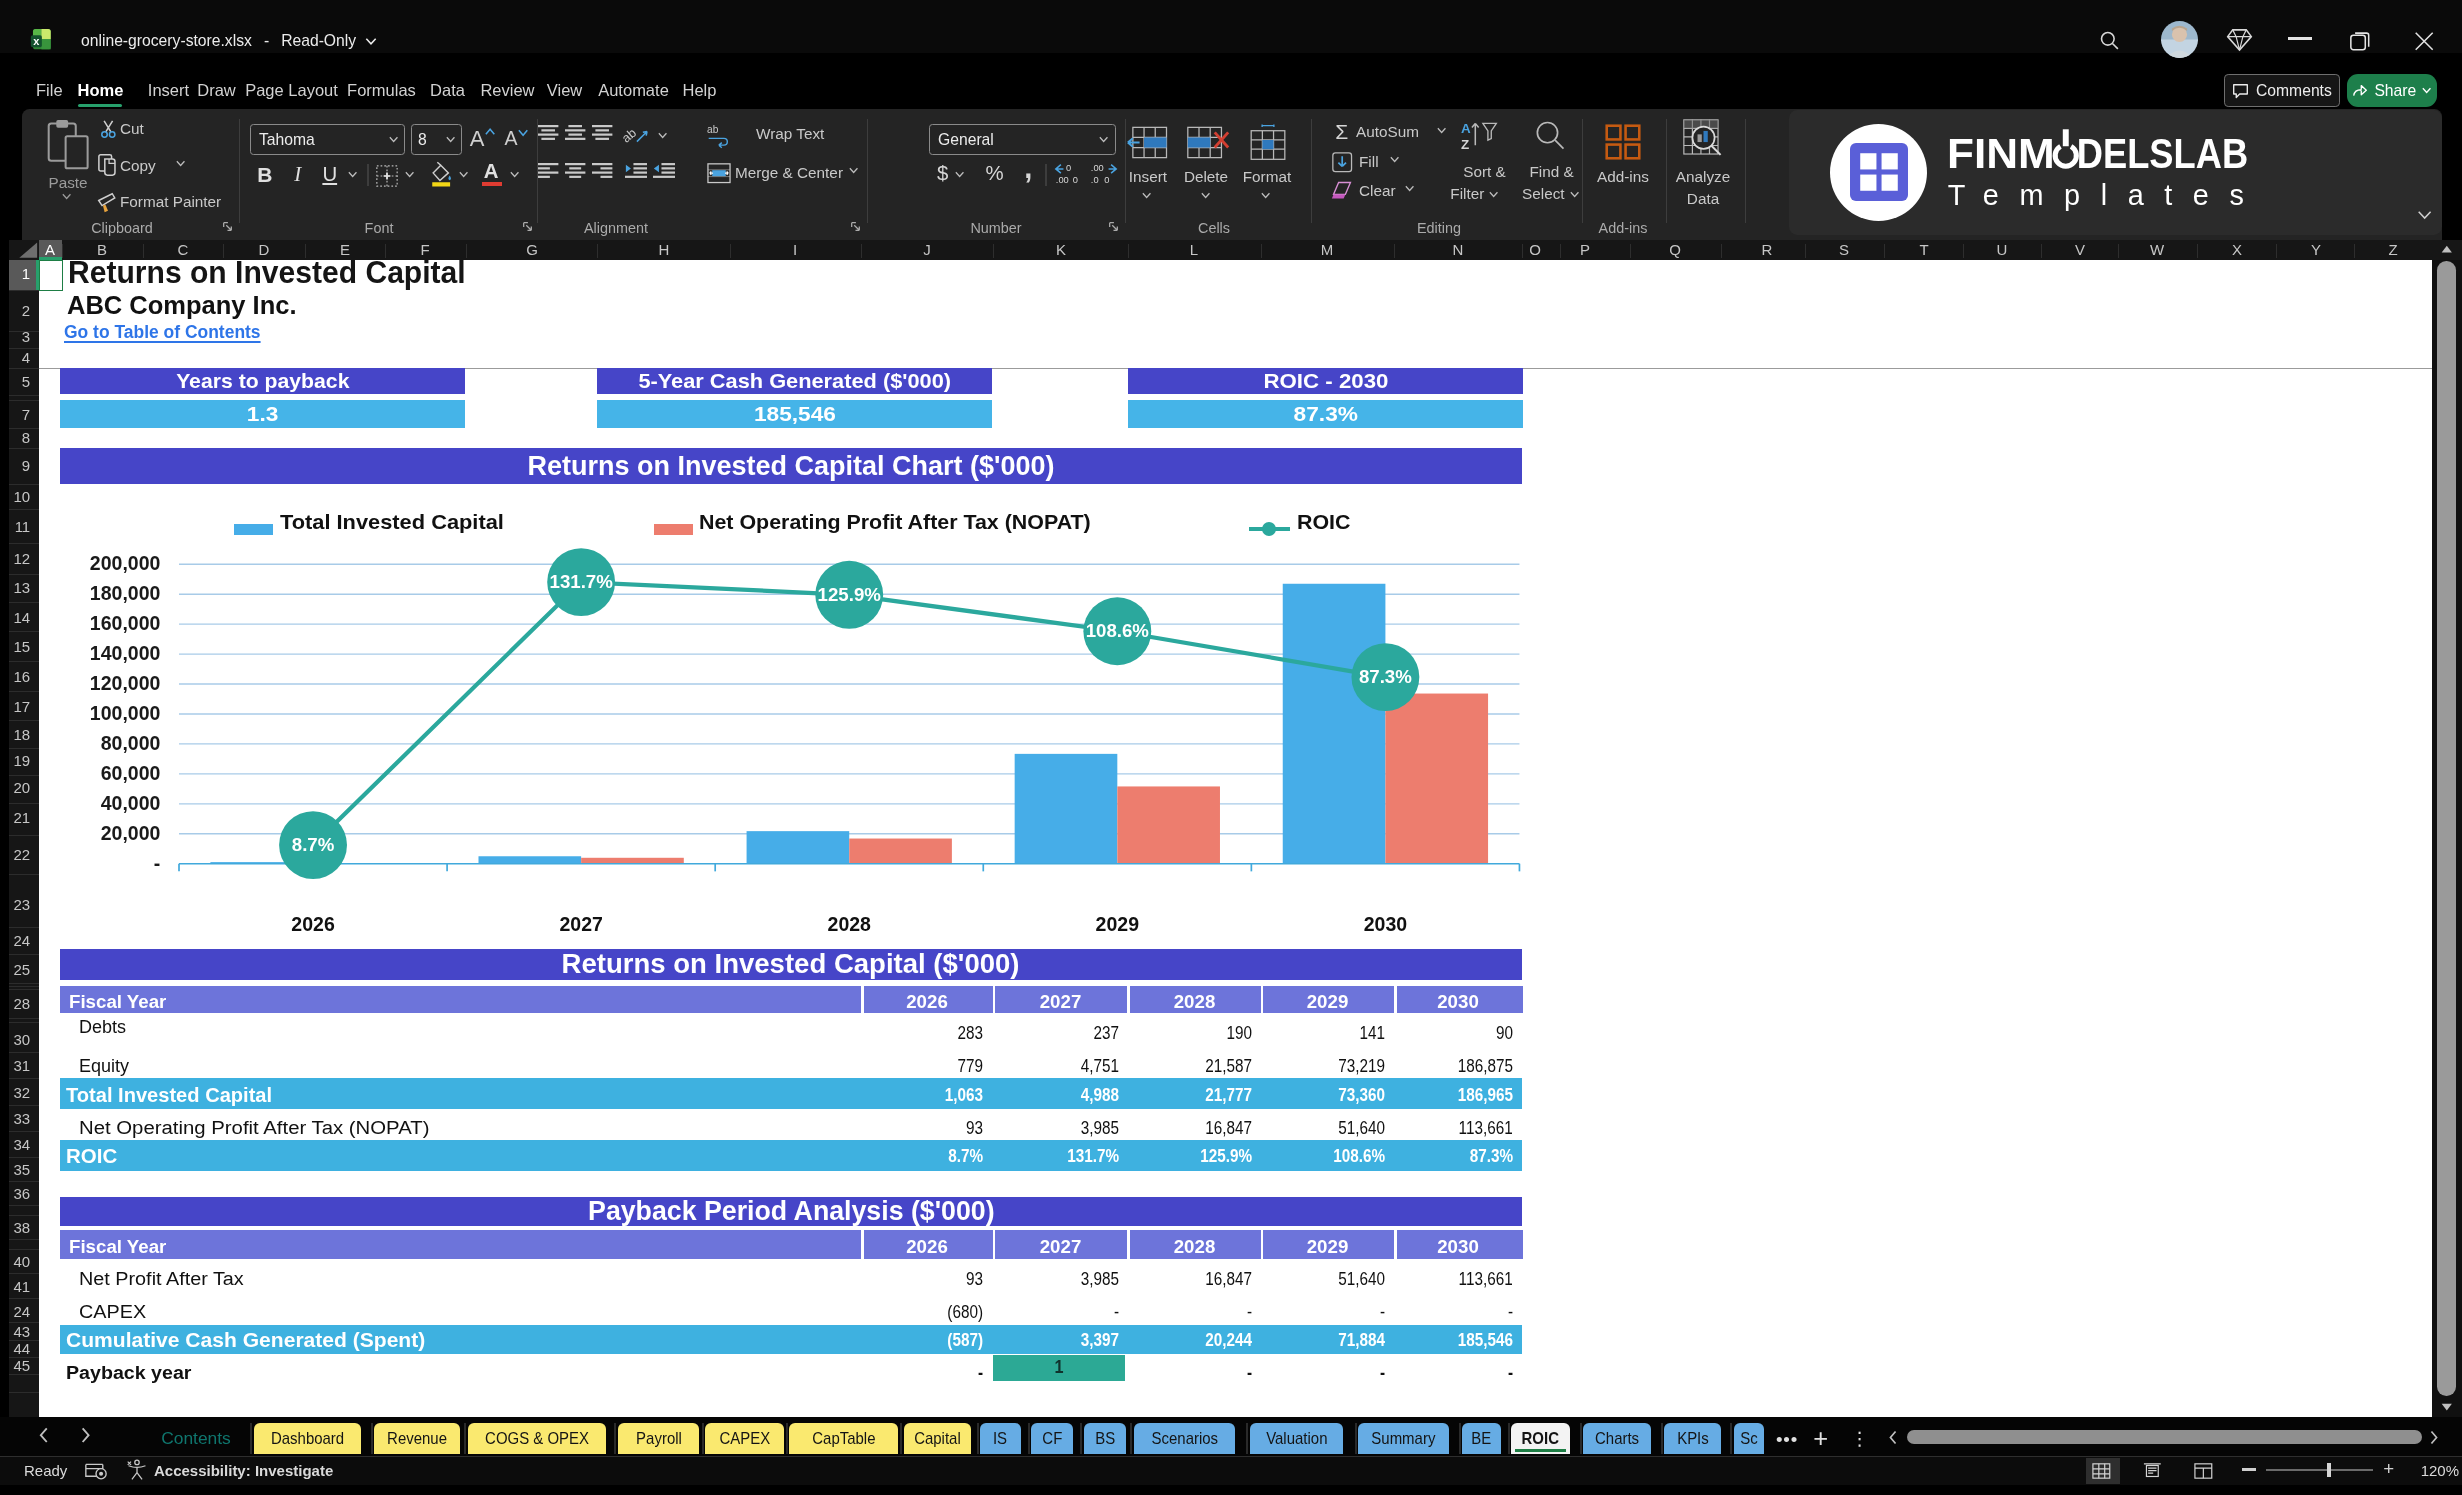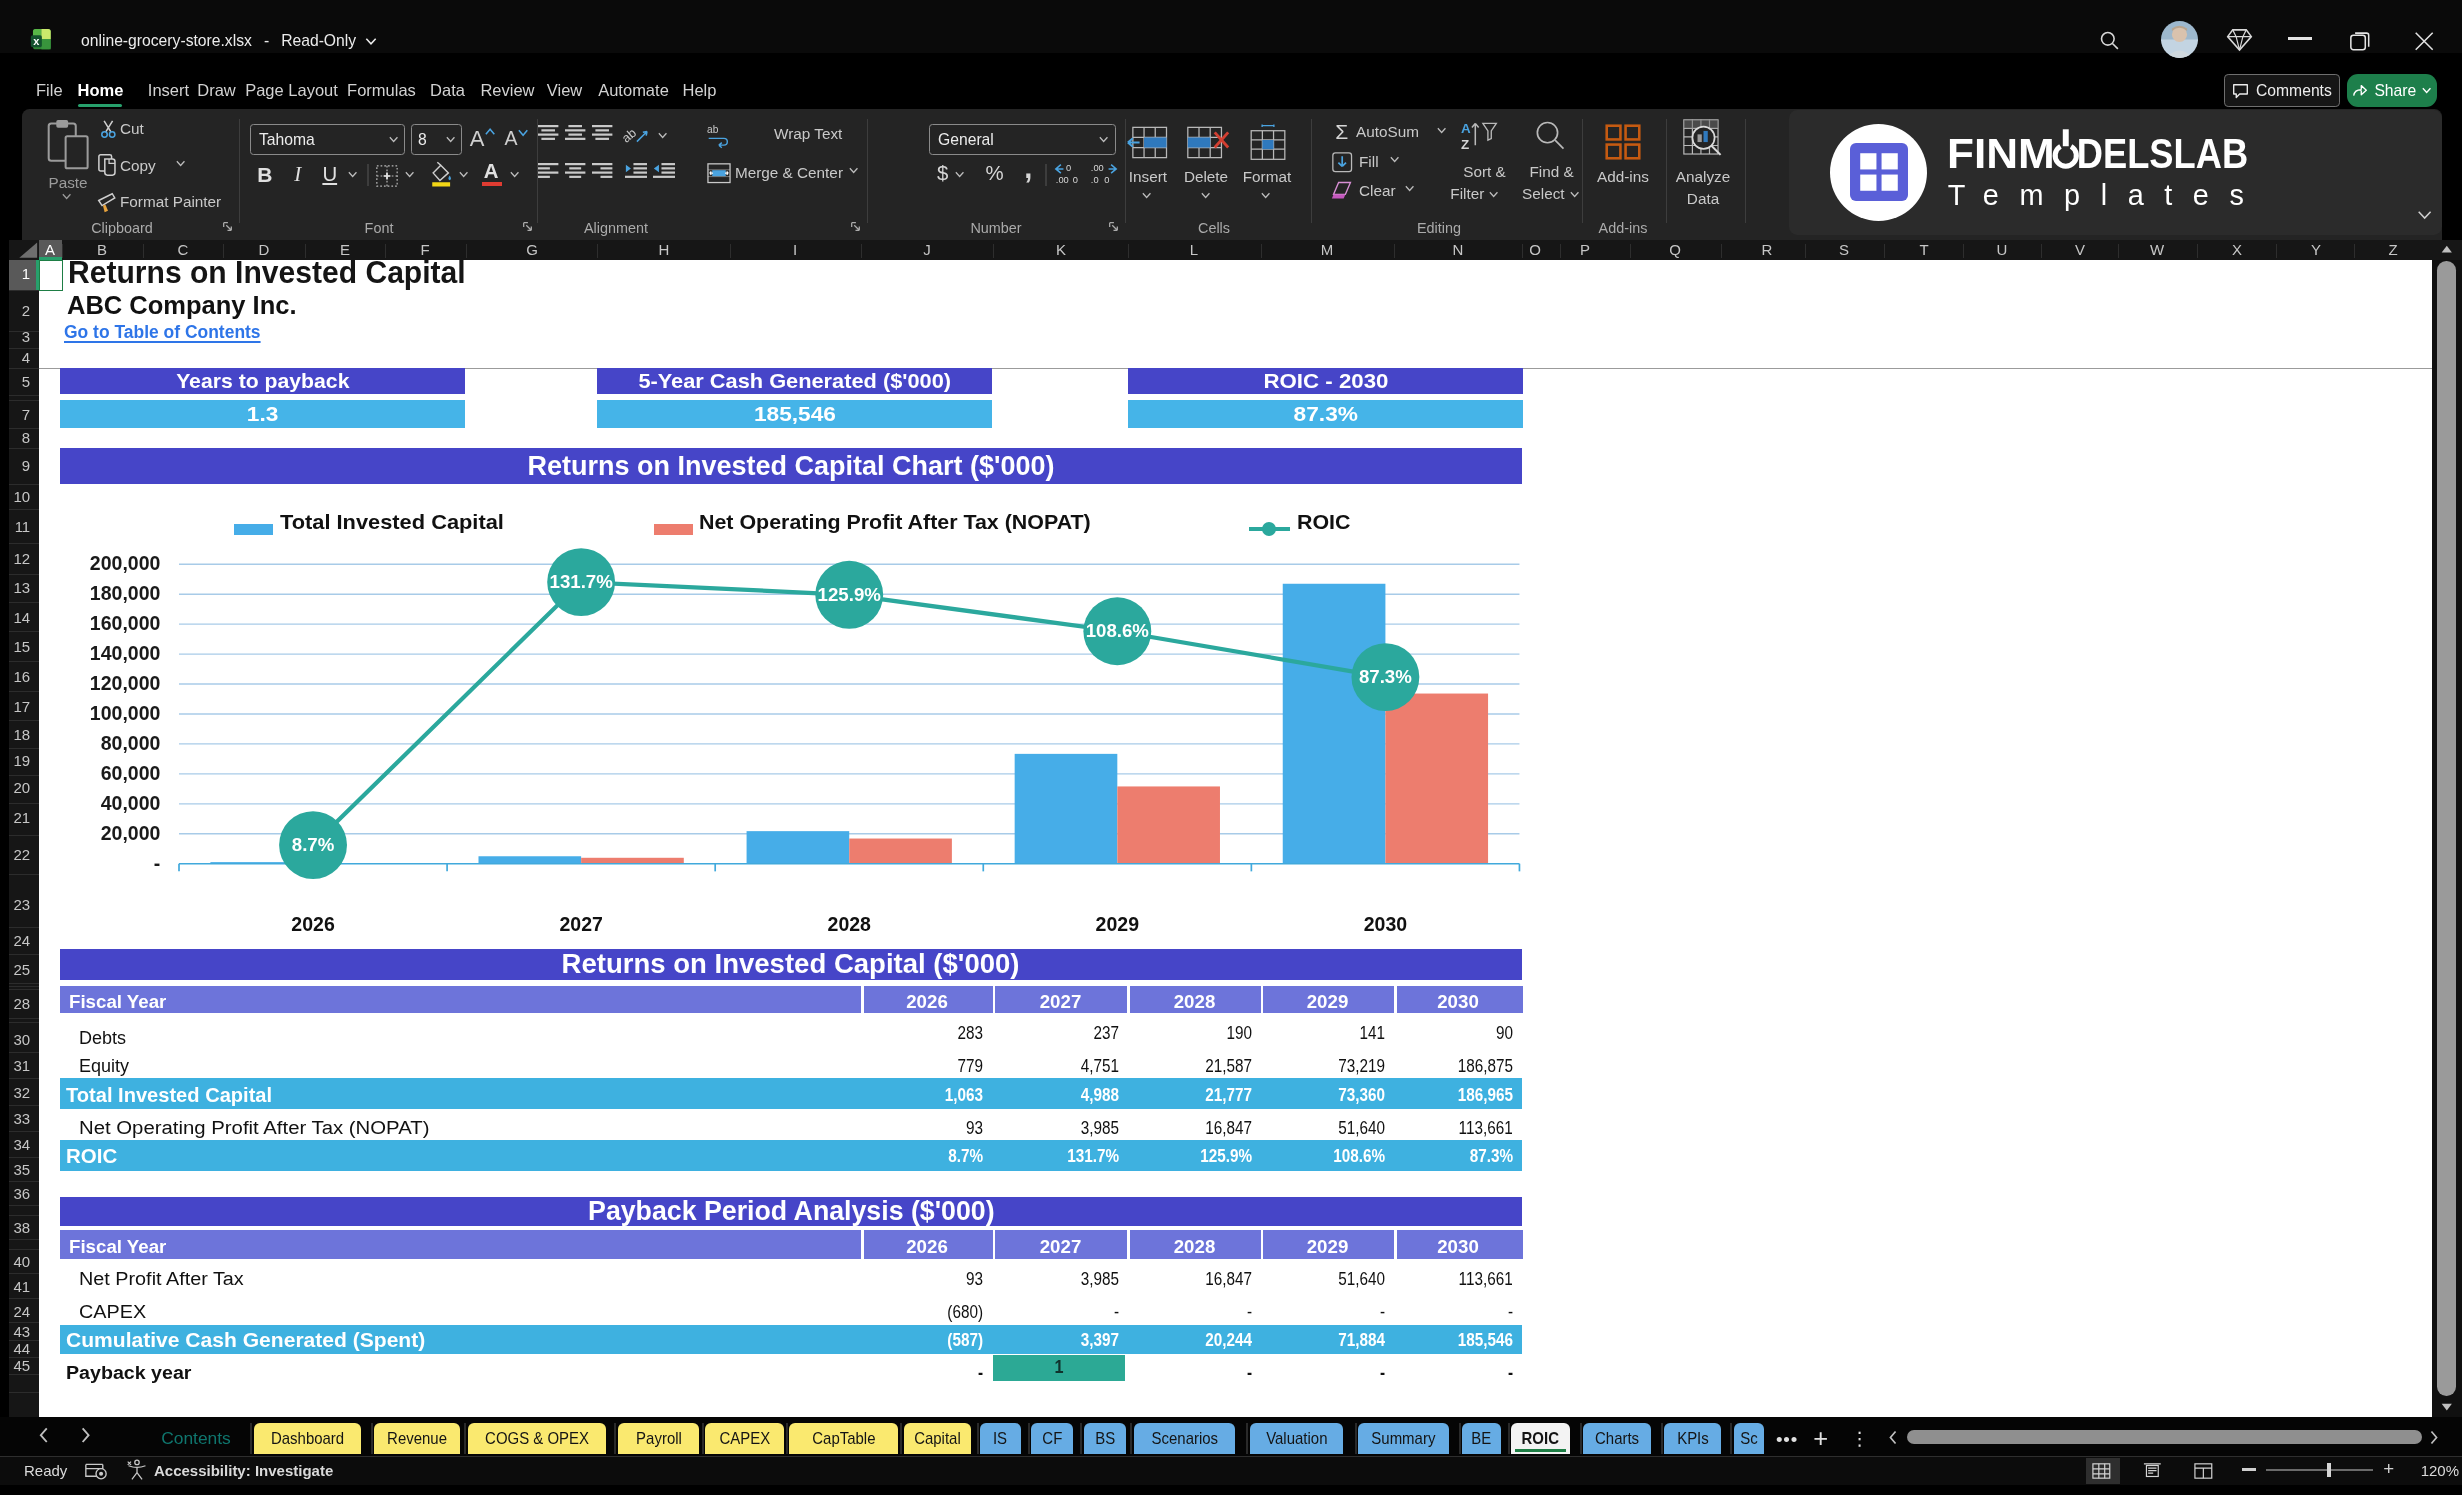--- a/index.html
+++ b/index.html
@@ -268,21 +268,21 @@
 <rect x="10" y="0" width="16" height="2.6" fill="#c9c9c9"></rect>
     <rect x="10" y="5" width="16" height="2.6" fill="#c9c9c9"></rect>
 <rect x="10" y="10" width="16" height="2.6" fill="#c9c9c9"></rect>
     <rect x="0" y="15" width="26" height="2.6" fill="#c9c9c9"></rect>
 <path d="M1 6.5 L7 2 V11 Z" fill="#4aa3e0"></path>
   </svg>
 <svg style="left:707px;top:124px" width="22" height="22" viewBox="0 0 26 26">
 <text x="0" y="11" font-size="12" fill="#c9c9c9" font-family="Liberation Sans">ab</text>
 <path d="M2 17 H20 a4 4 0 0 1 0 8 H14 M14 25 l3.5 -3 M14 25 l3.5 3" stroke="#4aa3e0" stroke-width="1.7" fill="none"></path>
 </svg>
-<div class="cl" style="left:774px;top:125px;width:102px;height:18.7px;font-size:15.3px;color:#c9c9c9;">Wrap Text</div>
+<div class="cl" style="left:756px;top:125px;width:102px;height:18.7px;font-size:15.3px;color:#c9c9c9;">Wrap Text</div>
 <svg style="left:707px;top:163px" width="24" height="20.4" viewBox="0 0 28 24">
 <rect x="1" y="1" width="26" height="22" stroke="#c9c9c9" stroke-width="1.5" fill="none"></rect>
 <path d="M1 8 H27 M1 16 H27" stroke="#c9c9c9" stroke-width="1" opacity=".6"></path>
 <rect x="6" y="8.5" width="16" height="7" fill="#4aa3e0"></rect>
 <path d="M3 12 l4 0 M3 12 l2-2 M3 12 l2 2 M25 12 l-4 0 M25 12 l-2 -2 M25 12 l-2 2" stroke="#fff" stroke-width="1.4"></path>
 </svg>
 <div class="cl" style="left:735px;top:164px;width:119px;height:18.7px;font-size:15.3px;color:#c9c9c9;">Merge &amp; Center</div>
 <div style="left:849px;top:167px;width:12px;height:8.5px;">
     <svg width="9.3" height="6.8" viewBox="0 0 11 8">
       <path d="M1 1.5 L5.5 6.5 L10 1.5" stroke="#bdbdbd" stroke-width="1.5" fill="none"></path>
@@ -723,21 +723,21 @@
     <span style="position:static;display:inline-block;white-space:nowrap;transform:scaleX(1.0);transform-origin:center center;">2028</span>
   </div>
 <div style="left:1263px;top:986px;width:131px;height:27px;background:#6d74da;"></div>
 <div style="left:1261px;top:988px;width:133px;height:27px;font-size:18.7px;font-weight:bold;color:#fff;display:flex;align-items:center;justify-content:center;">
     <span style="position:static;display:inline-block;white-space:nowrap;transform:scaleX(1.0);transform-origin:center center;">2029</span>
   </div>
 <div style="left:1397px;top:986px;width:126px;height:27px;background:#6d74da;"></div>
 <div style="left:1394px;top:988px;width:128px;height:27px;font-size:18.7px;font-weight:bold;color:#fff;display:flex;align-items:center;justify-content:center;">
     <span style="position:static;display:inline-block;white-space:nowrap;transform:scaleX(1.0);transform-origin:center center;">2030</span>
   </div>
-<div style="left:79px;top:1017px;width:679px;height:32px;font-size:18px;font-weight:normal;color:#111;display:flex;align-items:flex-end;justify-content:flex-start;">
+<div style="left:79px;top:1017px;width:679px;height:32px;font-size:18px;font-weight:normal;color:#111;display:flex;align-items:flex-start;justify-content:flex-start;">
     <span style="position:static;display:inline-block;white-space:nowrap;transform:scaleX(1.0);transform-origin:left center;">Debts</span>
   </div>
 <div style="left:861px;top:1017px;width:122px;height:32px;font-size:18px;font-weight:normal;color:#111;display:flex;align-items:center;justify-content:flex-end;">
     <span style="position:static;display:inline-block;white-space:nowrap;transform:scaleX(0.85);transform-origin:right center;">283</span>
   </div>
 <div style="left:993px;top:1017px;width:126px;height:32px;font-size:18px;font-weight:normal;color:#111;display:flex;align-items:center;justify-content:flex-end;">
     <span style="position:static;display:inline-block;white-space:nowrap;transform:scaleX(0.85);transform-origin:right center;">237</span>
   </div>
 <div style="left:1128px;top:1017px;width:124px;height:32px;font-size:18px;font-weight:normal;color:#111;display:flex;align-items:center;justify-content:flex-end;">
     <span style="position:static;display:inline-block;white-space:nowrap;transform:scaleX(0.85);transform-origin:right center;">190</span>

